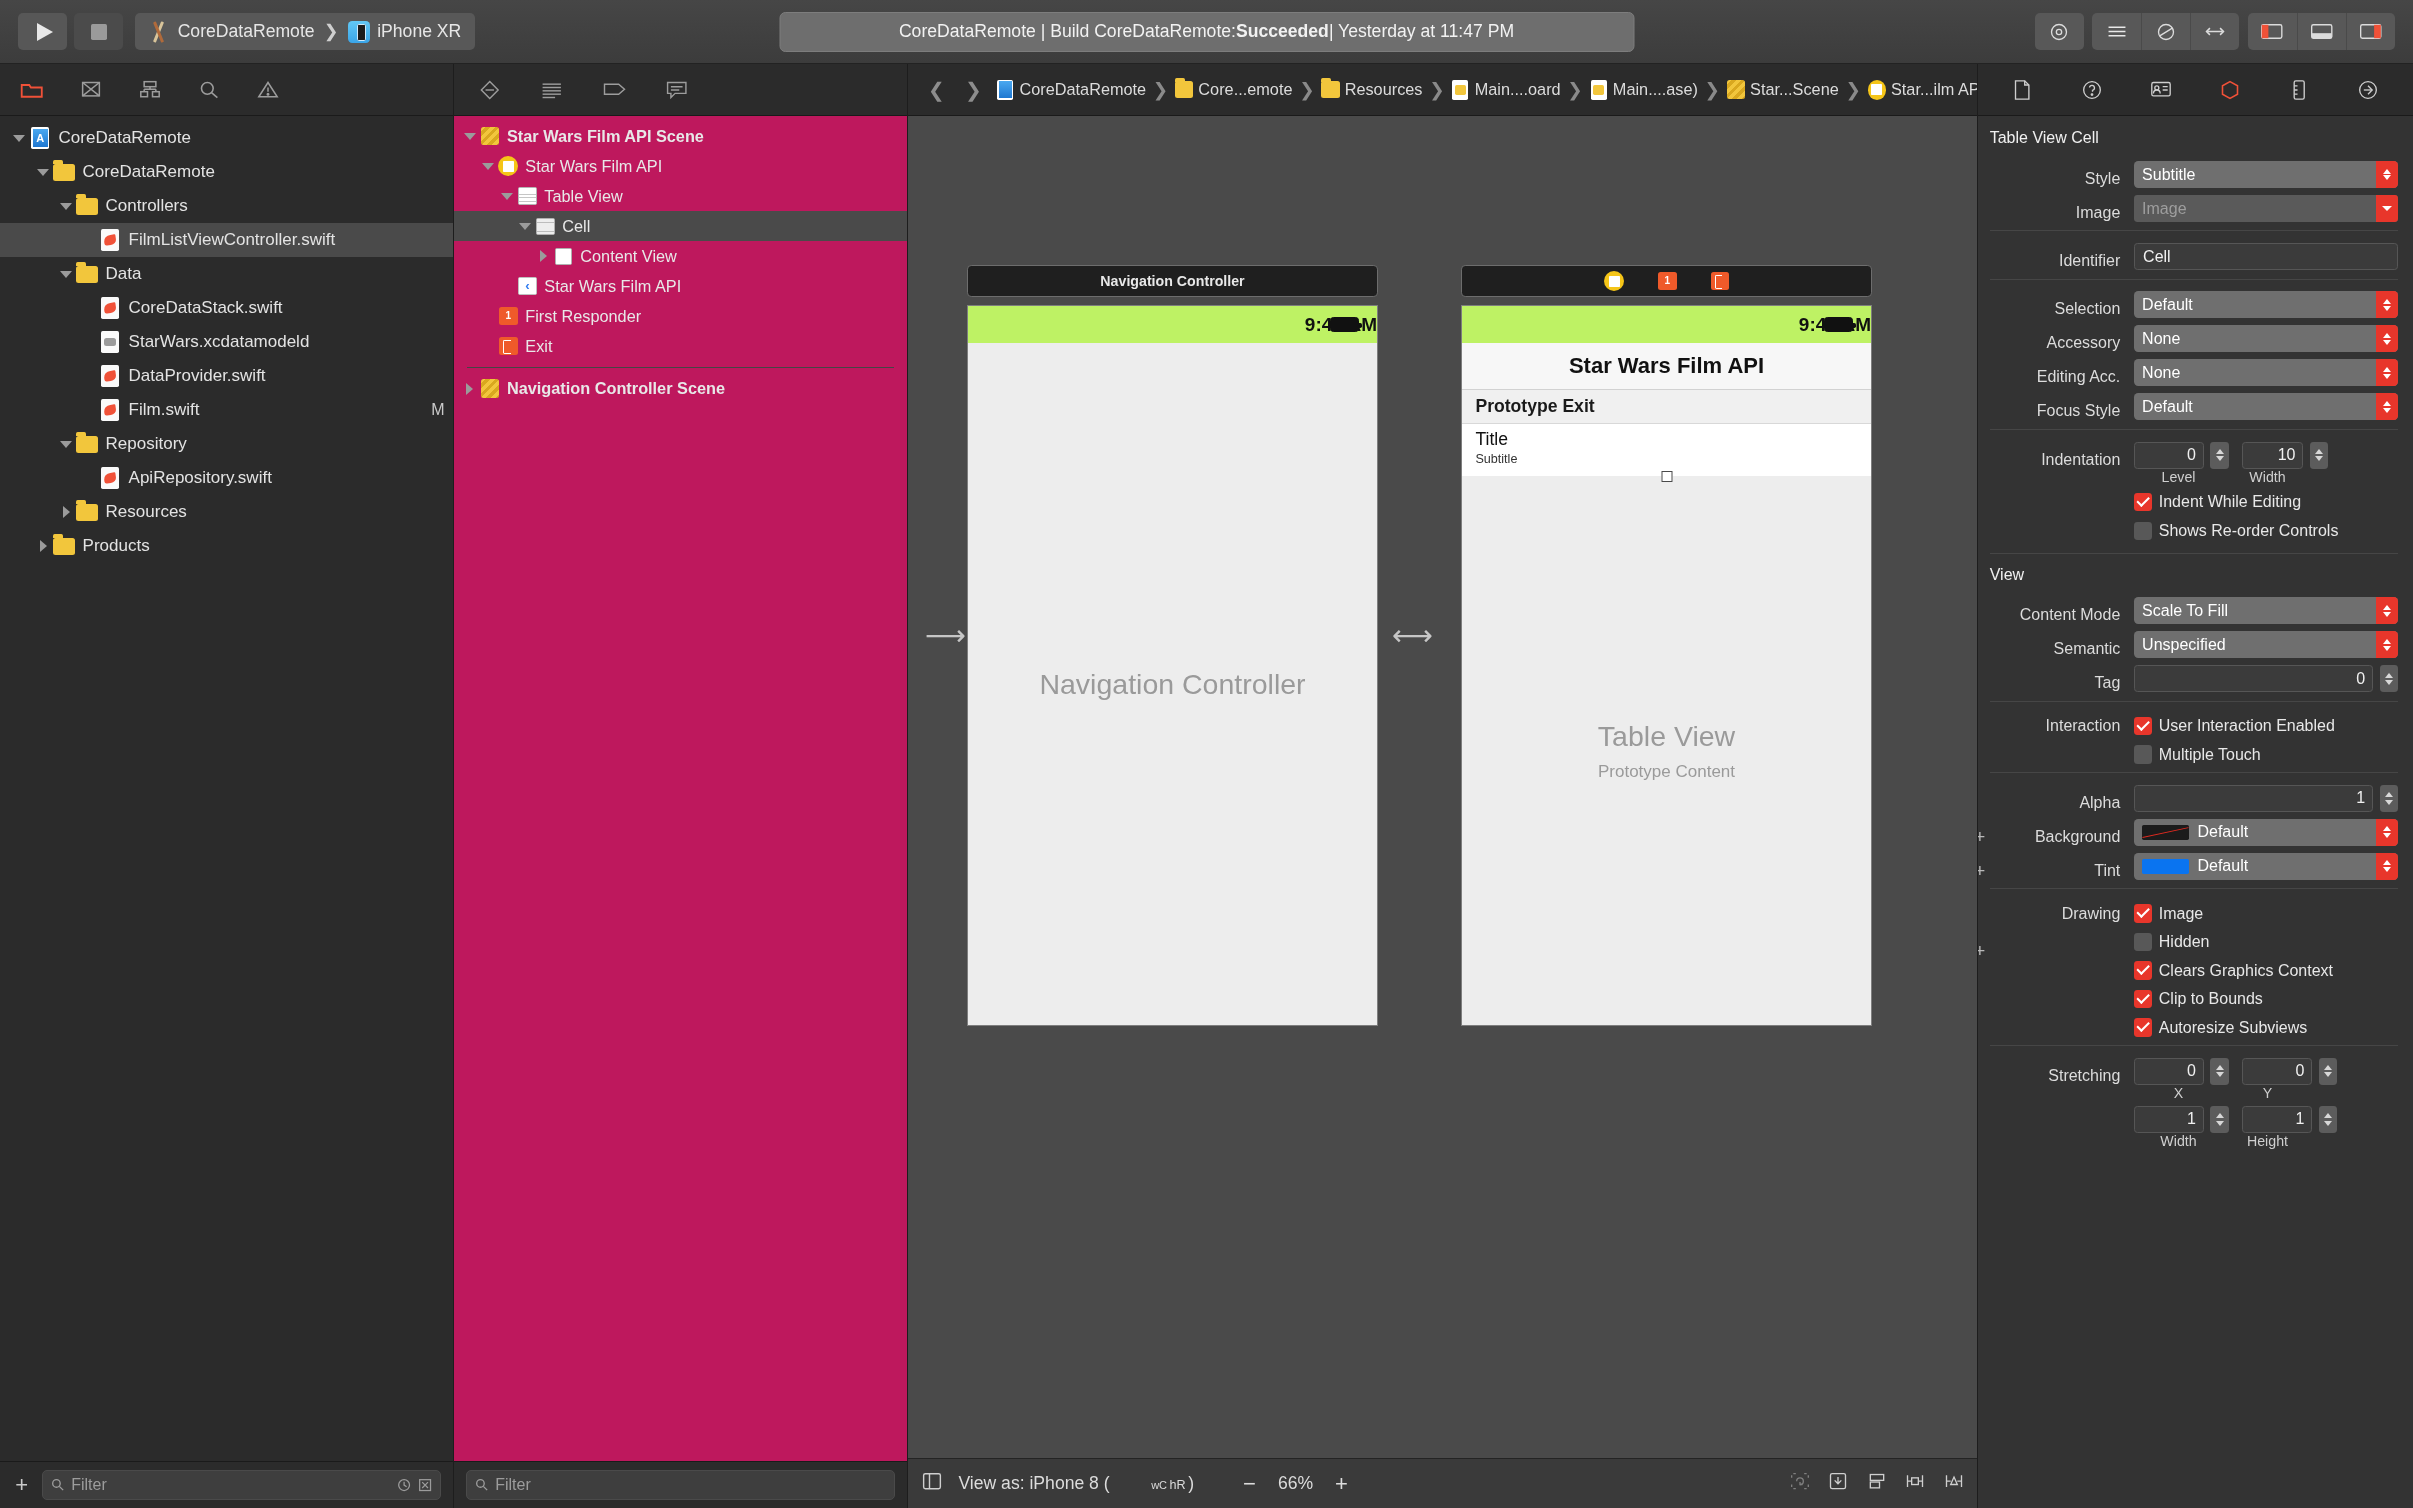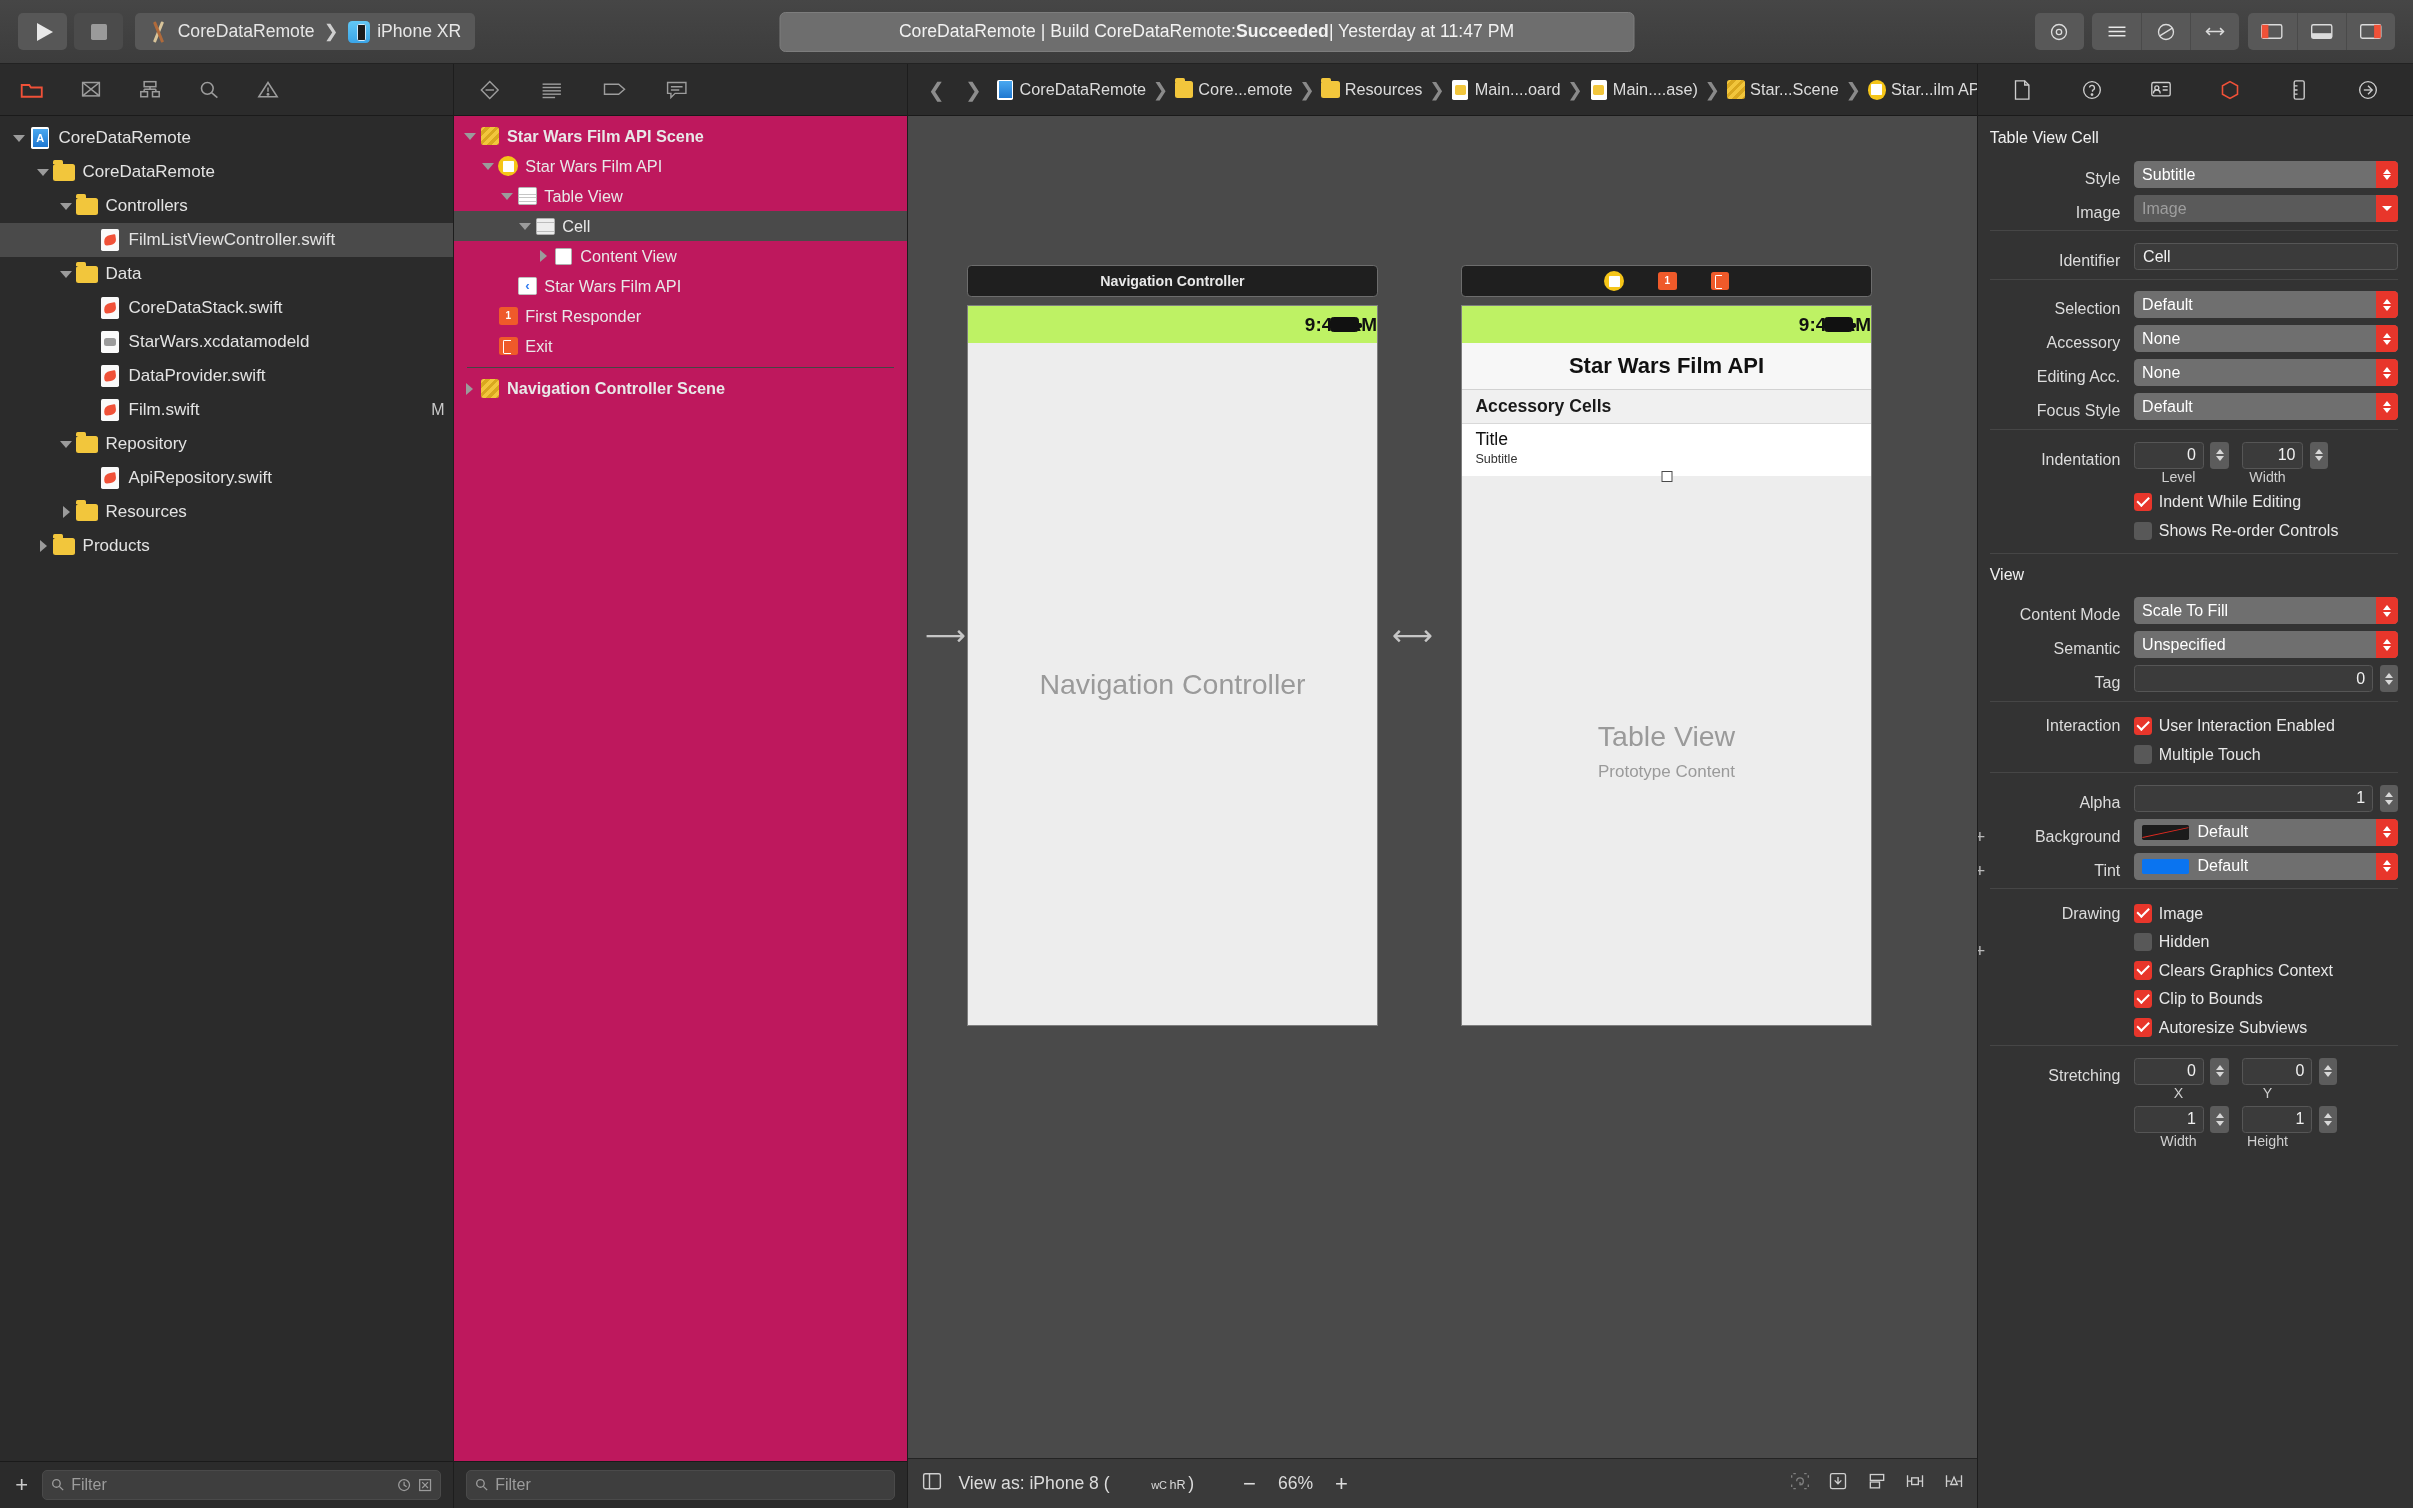--- a/index.html
+++ b/index.html
@@ -924,21 +924,21 @@
         </div>
         <div class="device" style="height:721px;">
           <div class="dev-status">
             <span>9:41 AM</span>
             <span class="batt"></span>
           </div>
           <div class="dev-nav">
             <span>Star Wars Film API</span>
           </div>
           <div class="proto-hdr">
-            <span>Accessory Cells</span>
+            <span>Prototype Exit</span>
           </div>
           <div class="proto-cell">
             <div class="pc-title">Title</div>
             <div class="pc-sub">Subtitle</div>
             <span class="handle"></span>
           </div>
           <div class="dev-body">
             <span class="big">Table View</span>
             <span class="sub">Prototype Content</span>
           </div>

